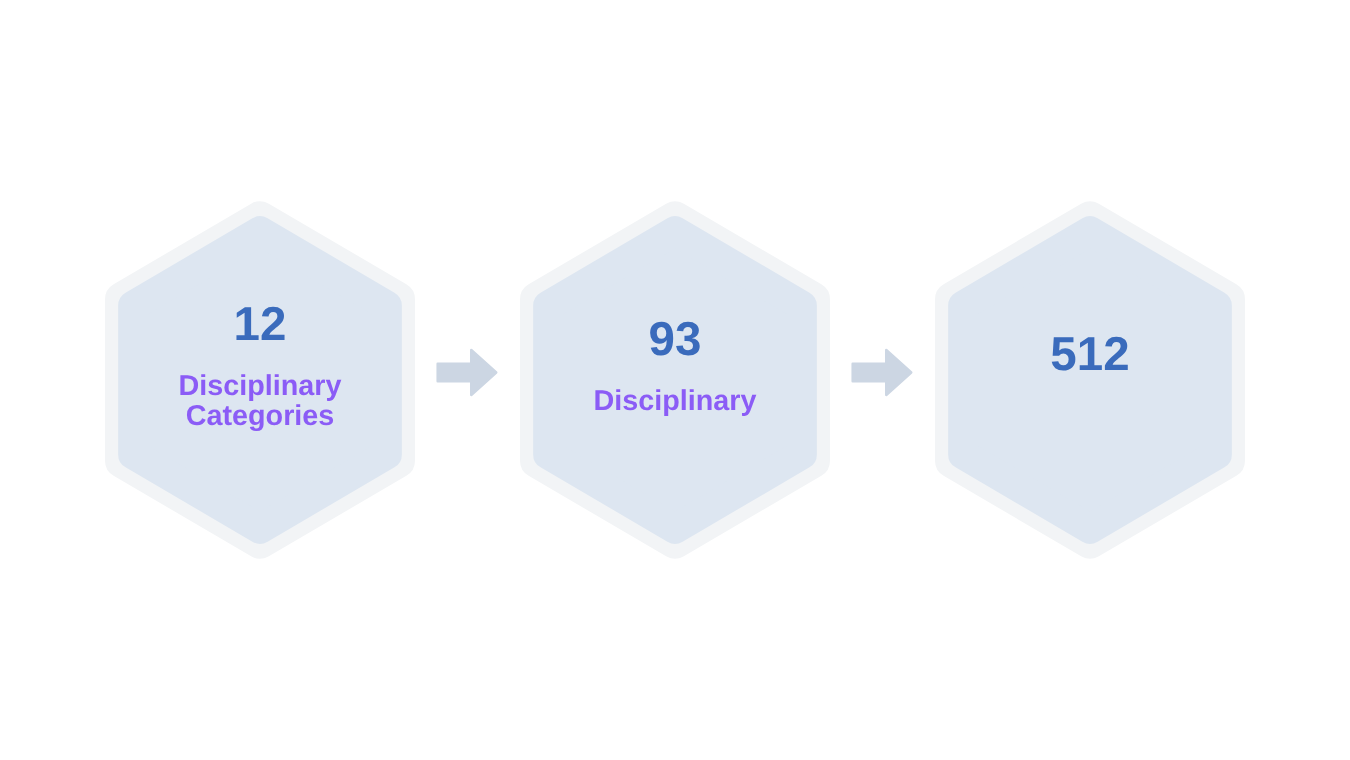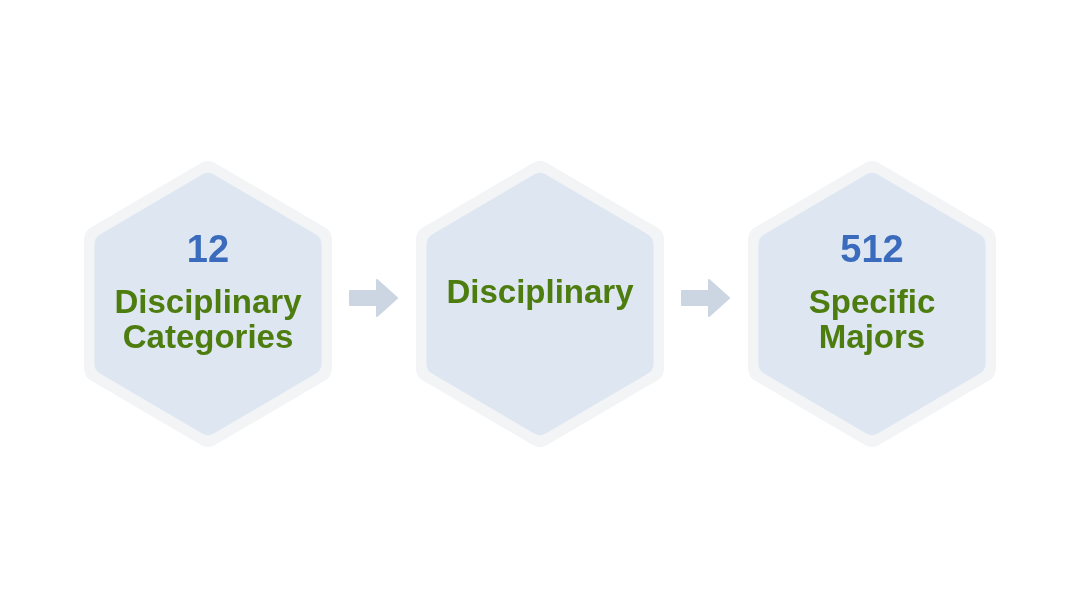--- a/index.html
+++ b/index.html
@@ -47,23 +47,23 @@
     text-align: center;
   }
   .hex-number {
     font-size: 38px;
     font-weight: bold;
     color: #3a6bbc;
     line-height: 1.1;
     margin-bottom: 14px;
   }
   .hex-label {
-    font-size: 33px;
+    font-size: 23px;
     font-weight: bold;
-    color: #4d7c0f;
+    color: #8b5cf6;
     line-height: 1.06;
   }
   .arrow-svg {
     display: block;
     flex: 0 0 auto;
     transform: translateY(-6px);
   }
 </style>
 </head>
 <body>
@@ -85,33 +85,33 @@
     <svg class="arrow-svg" width="50" height="40" viewBox="0 0 50 40">
       <polygon points="1,13 28,13 28,2 48,20 28,38 28,27 1,27" stroke-width="2" stroke-linejoin="round" fill="#ccd6e3" stroke="#ccd6e3"></polygon>
     </svg>
 
     <div class="hex-node">
       <svg class="hex-svg" width="248" height="286" viewBox="0 0 248 286" aria-hidden="true">
         <polygon points="124,14 234,78.5 234,207.5 124,272 14,207.5 14,78.5" stroke-width="28" stroke-linejoin="round" fill="#f2f4f6" stroke="#f2f4f6"></polygon>
         <polygon points="124,24 225.5,83.5 225.5,202.5 124,262 22.5,202.5 22.5,83.5" stroke-width="24" stroke-linejoin="round" fill="#dde6f1" stroke="#dde6f1"></polygon>
       </svg>
       <div class="hex-text">
+        <div class="hex-number">93</div>
         <div class="hex-label">Disciplinary</div>
       </div>
     </div>
 
     <svg class="arrow-svg" width="50" height="40" viewBox="0 0 50 40">
       <polygon points="1,13 28,13 28,2 48,20 28,38 28,27 1,27" stroke-width="2" stroke-linejoin="round" fill="#ccd6e3" stroke="#ccd6e3"></polygon>
     </svg>
 
     <div class="hex-node">
       <svg class="hex-svg" width="248" height="286" viewBox="0 0 248 286" aria-hidden="true">
         <polygon points="124,14 234,78.5 234,207.5 124,272 14,207.5 14,78.5" stroke-width="28" stroke-linejoin="round" fill="#f2f4f6" stroke="#f2f4f6"></polygon>
         <polygon points="124,24 225.5,83.5 225.5,202.5 124,262 22.5,202.5 22.5,83.5" stroke-width="24" stroke-linejoin="round" fill="#dde6f1" stroke="#dde6f1"></polygon>
       </svg>
       <div class="hex-text">
         <div class="hex-number">512</div>
-        <div class="hex-label">Specific Majors</div>
       </div>
     </div>
 
   </div>
 </div>
 
 </body></html>

